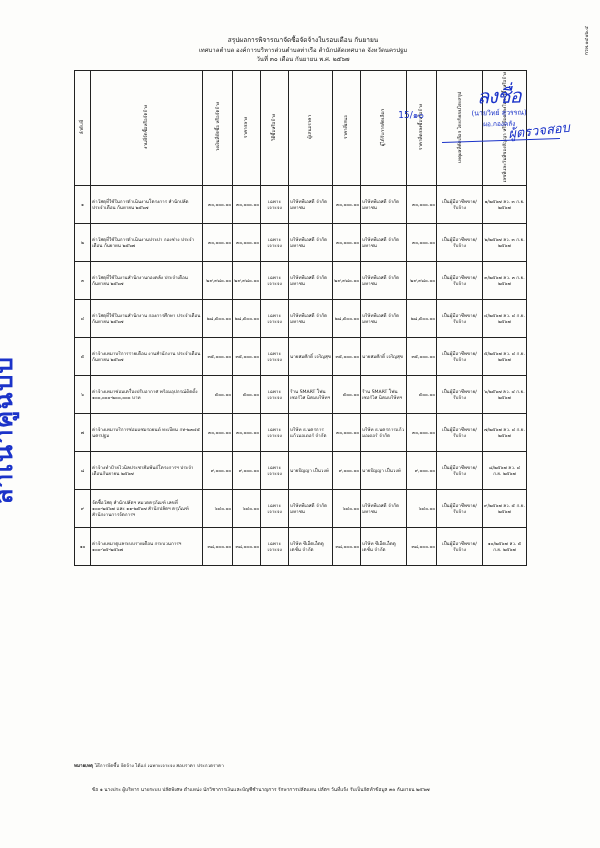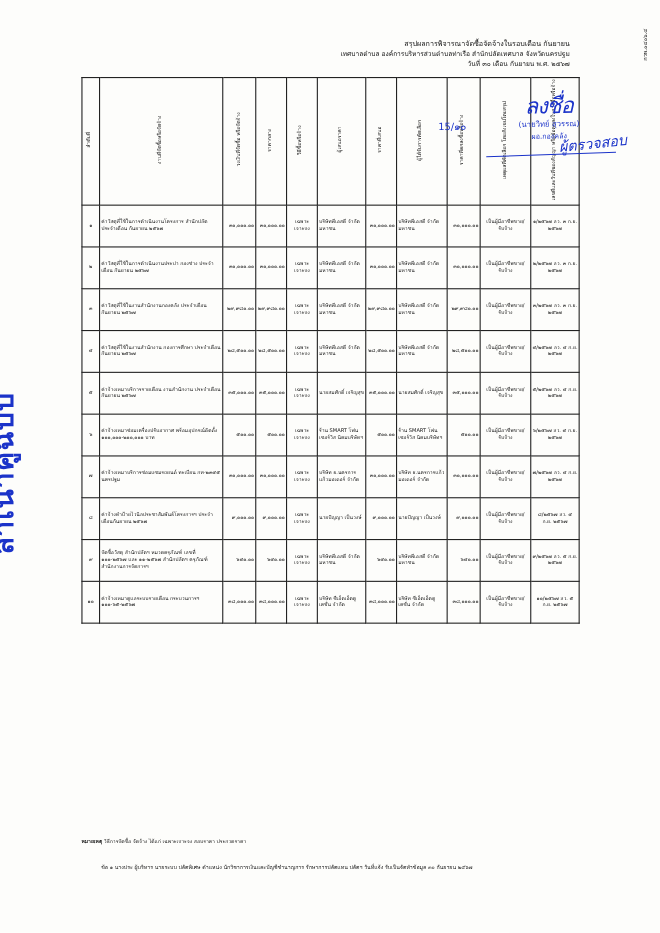--- a/index.html
+++ b/index.html
@@ -56,21 +56,20 @@
     left: 88px;
     top: 36px;
     width: 430px;
     text-align: center;
     color: #111;
   }
   #header .h-line {
     font-size: 6.5px;
     line-height: 9px;
     white-space: nowrap;
-    text-align: right;
   }
   #header .h-line.small { font-size: 6px; }
 
   
   #main-table {
     position: absolute;
     left: 74px;
     top: 70px;
     width: 452px;
     border-collapse: collapse;

